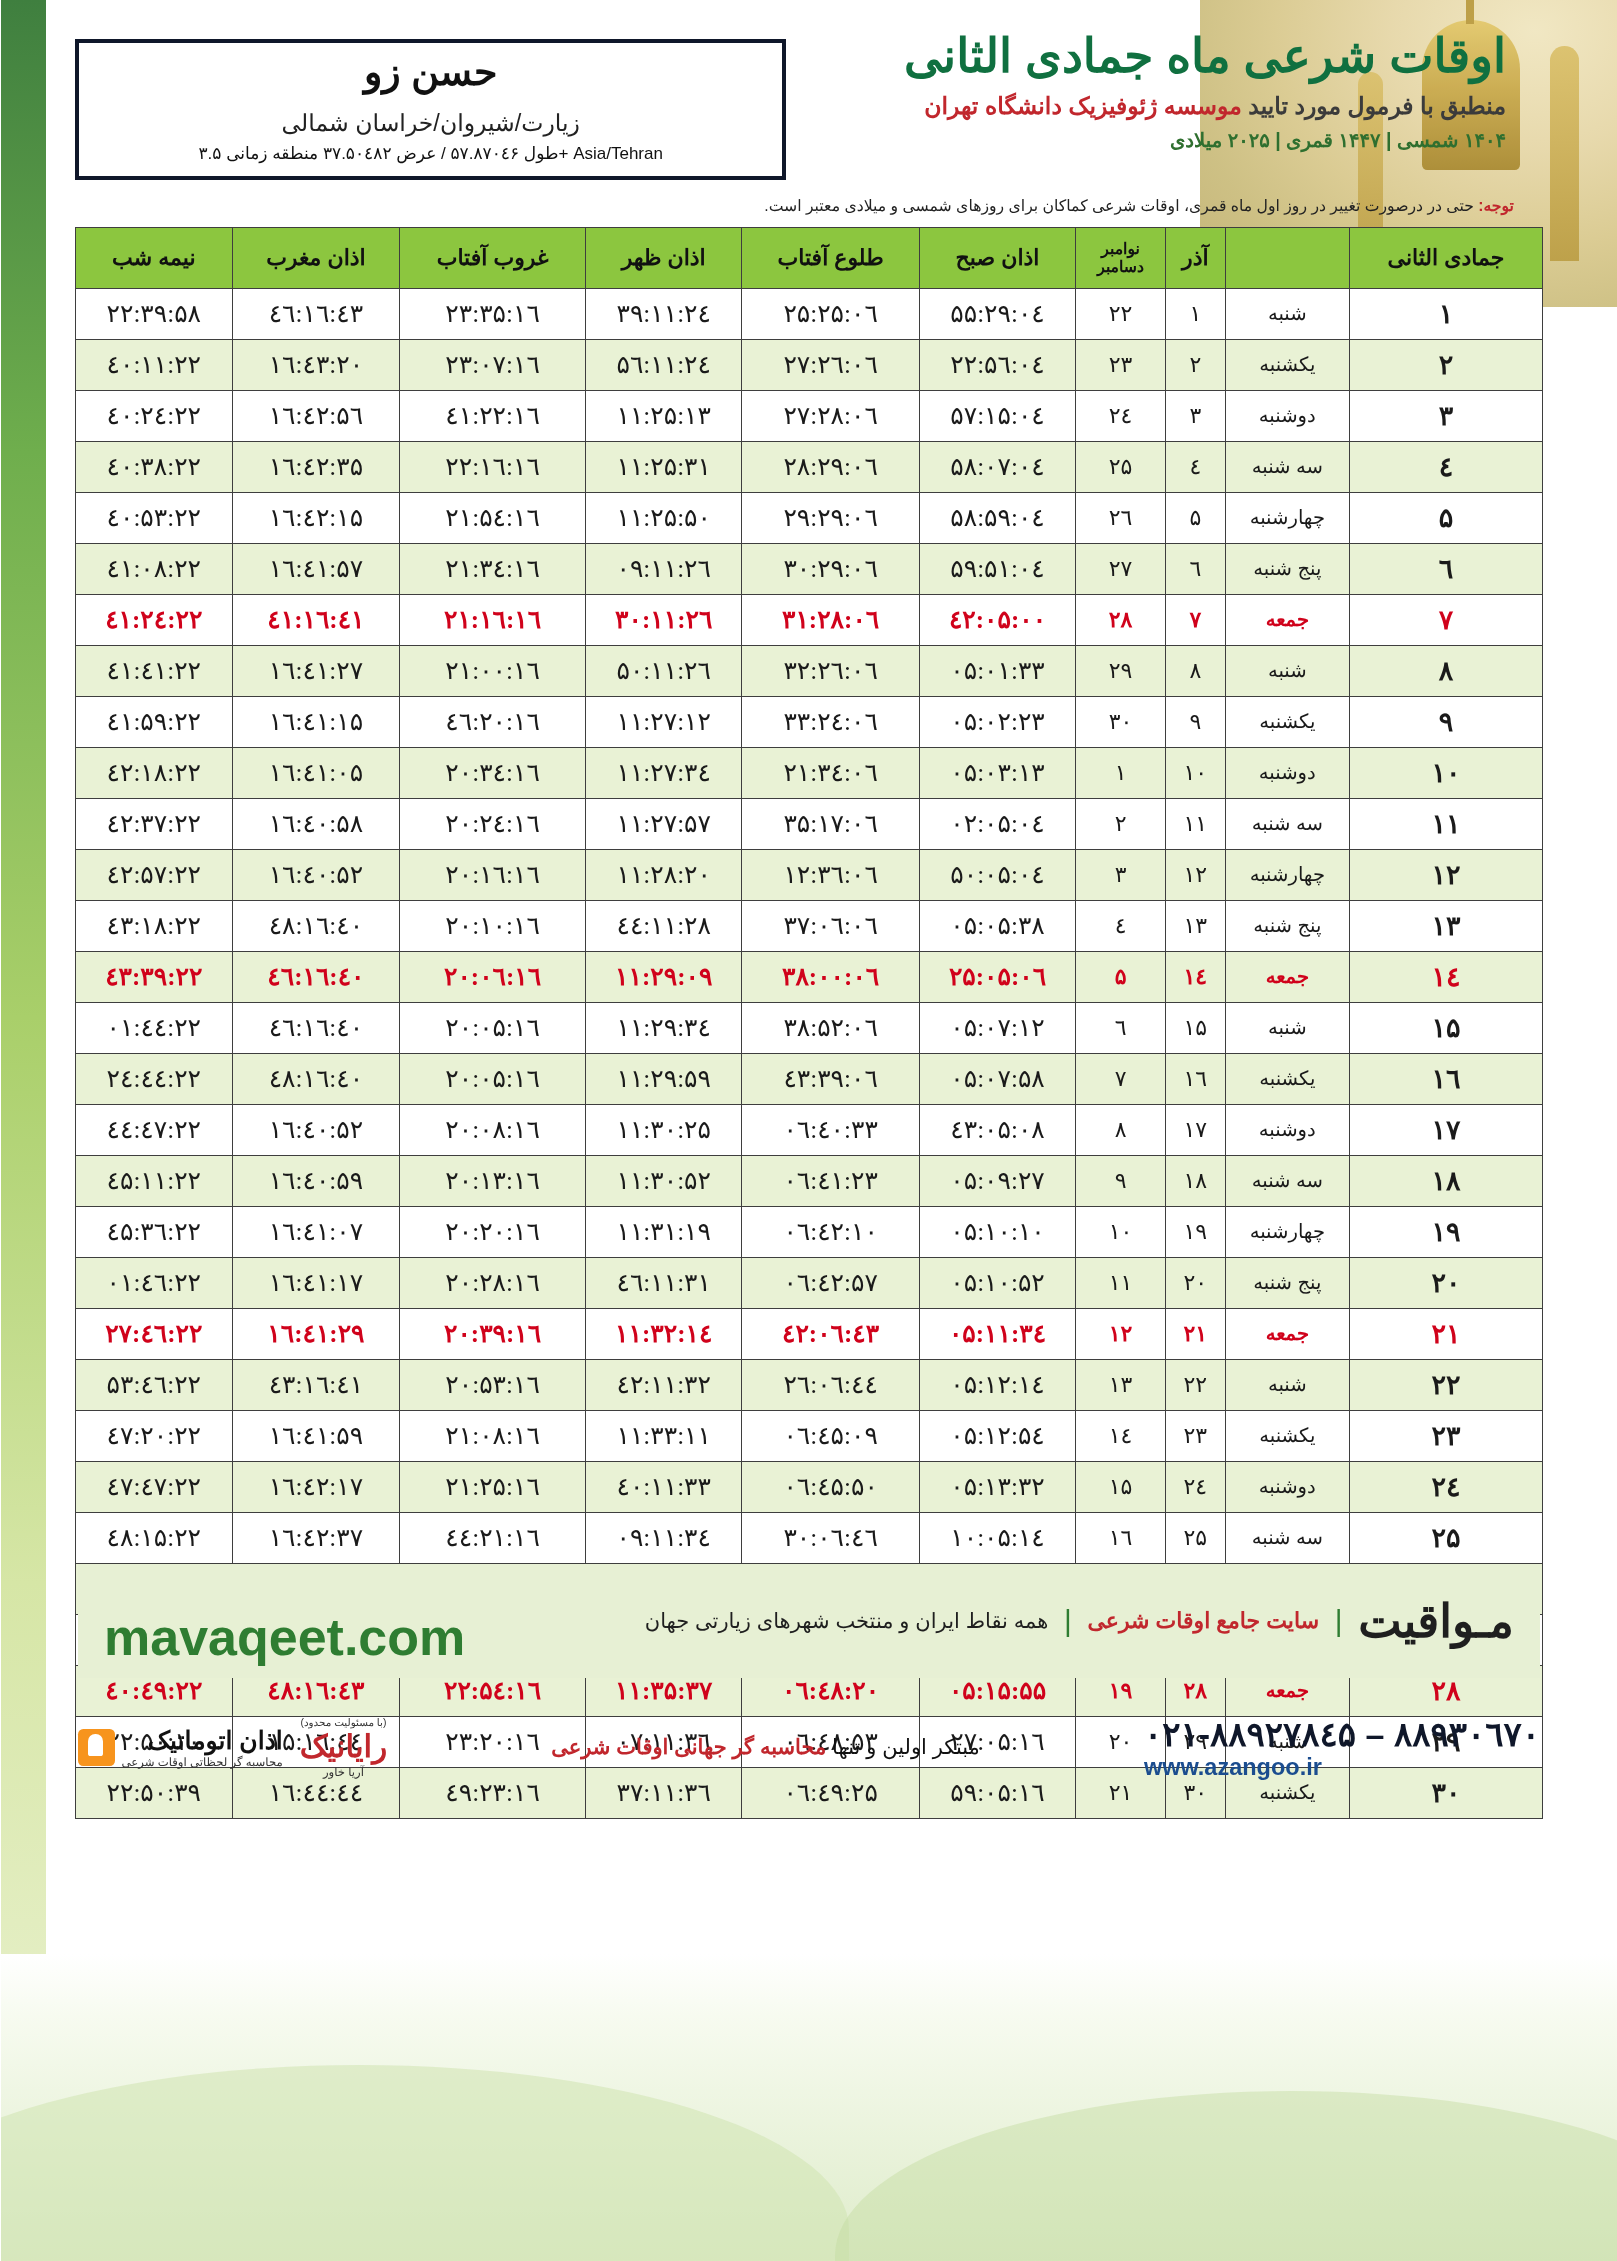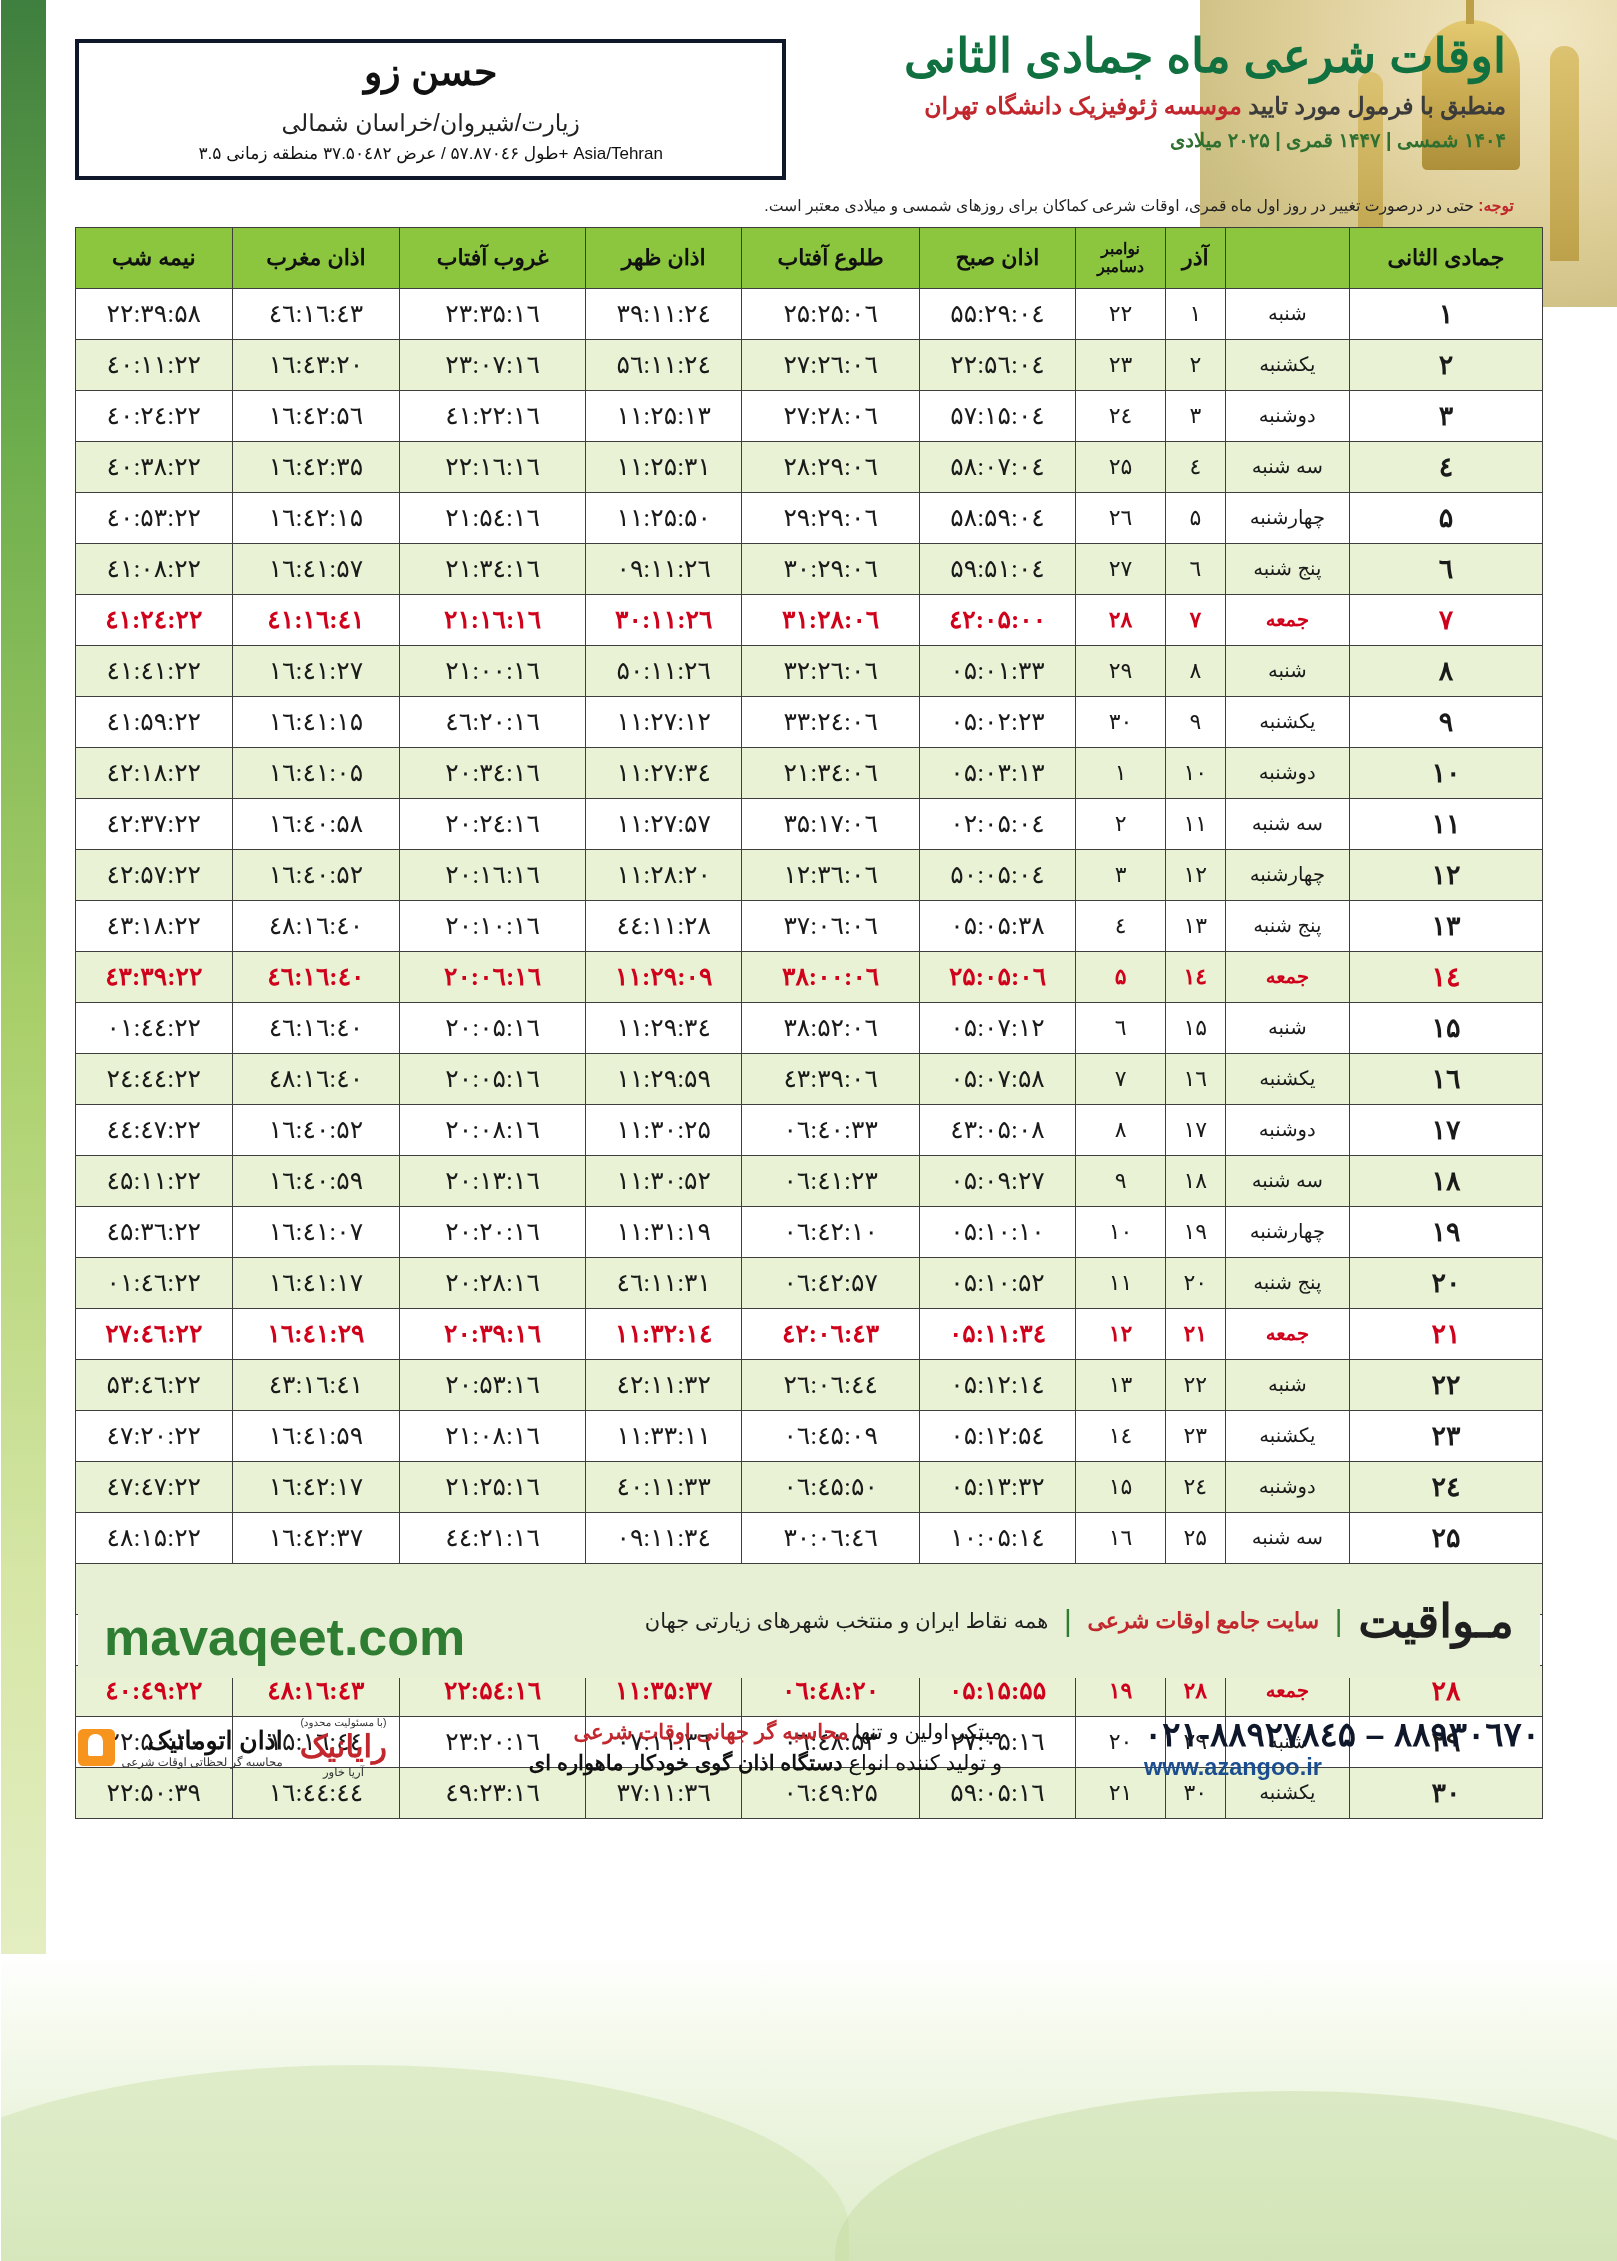--- a/index.html
+++ b/index.html
@@ -586,21 +586,20 @@
     </div>
 
     <div class="foot-row">
       <div class="foot-left">
         <div class="foot-tel">۰۲۱-۸۸۹۲۷۸٤۵ – ۸۸۹۳۰٦۷۰</div>
         <div class="foot-web">www.azangoo.ir</div>
       </div>
 
       <div class="foot-mid">
         <div class="l1"><span>مبتکر اولین و تنها </span><b>محاسبه گر جهانی اوقات شرعی</b></div>
-        <div class="l2"><span>و تولید کننده انواع </span><b>دستگاه اذان گوی خودکار ماهواره ای</b></div>
       </div>
 
       <div class="foot-logos">
         <div class="logo-rayanik">
           <div class="top">(با مسئولیت محدود)</div>
           <div class="main">رایانیک</div>
           <div class="sub">آریا خاور</div>
         </div>
         <div class="logo-azan">
           <div class="txt">

